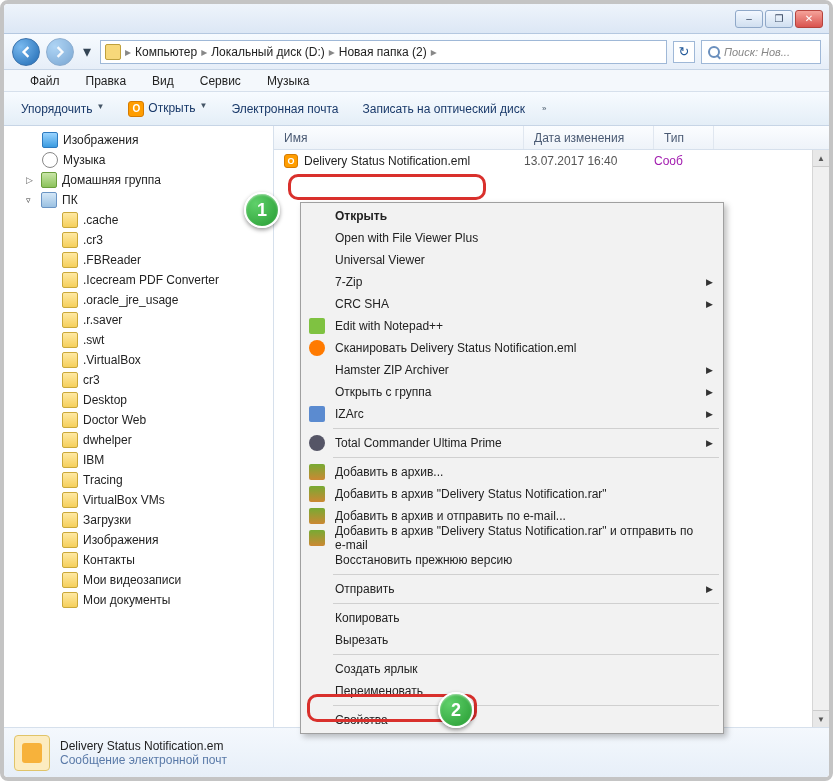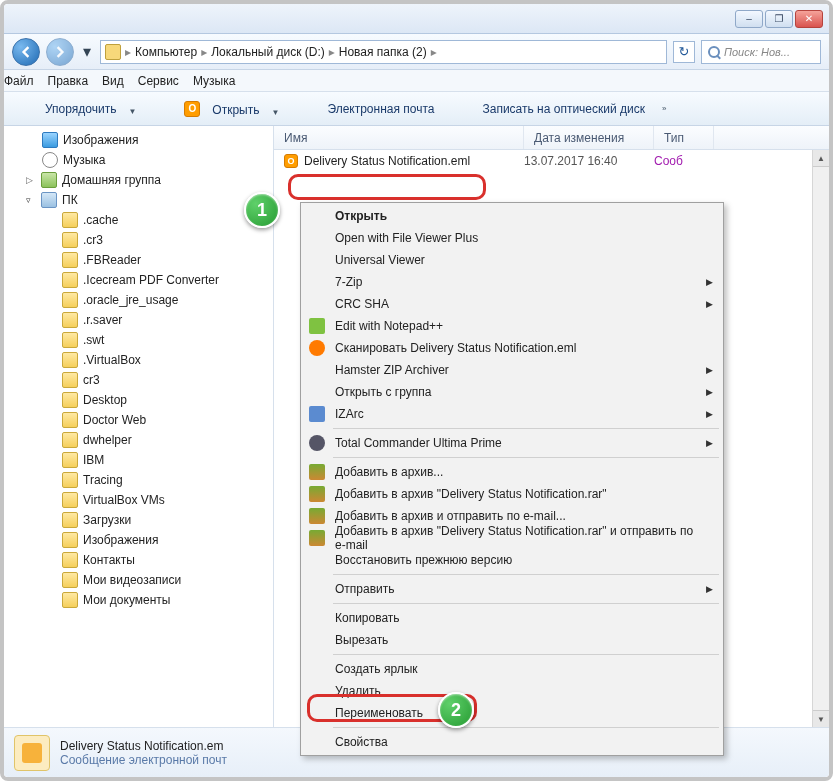--- a/index.html
+++ b/index.html
@@ -15,24 +15,24 @@
 .navbtn { width:28px; height:28px; border-radius:14px; background:radial-gradient(circle at 30% 30%, #79b9ef,#1f6ab3); border:1px solid #3b72ab; display:flex; align-items:center; justify-content:center; color:#fff; }
 .navdrop { width:14px; height:28px; display:flex; align-items:center; justify-content:center; color:#345; }
 .breadcrumb { flex:1; height:24px; border:1px solid #9fb8d7; background:#fff; display:flex; align-items:center; padding:0 4px; font-size:12px; color:#222; gap:2px; }
 .bc-icon { width:16px; height:16px; background:#f7d87a; border:1px solid #bfa03c; border-radius:2px; }
 .bc-sep { color:#888; margin:0 2px; }
 .searchbox { width:120px; height:24px; border:1px solid #9fb8d7; background:#fff; display:flex; align-items:center; padding:0 6px; font-size:11px; color:#888; font-style:italic; gap:4px; }
 .icon-search { width:12px; height:12px; border:2px solid #6a8fbd; border-radius:50%; position:relative; }
 .icon-search:after { content:""; position:absolute; width:5px; height:2px; background:#6a8fbd; transform:rotate(45deg); bottom:-2px; right:-3px; }
 .refreshbtn { width:22px; height:22px; border:1px solid #9fb8d7; background:#fff; display:flex; align-items:center; justify-content:center; color:#245a99; font-size:13px; }
 
-.menubar { height:22px; display:flex; align-items:center; gap:14px; padding:0 0; font-size:12px; color:#222; border-bottom:1px solid #d6e0ec; background:#f4f8fc; }
+.menubar { height:22px; display:flex; align-items:center; gap:26px; padding:0 26px; font-size:12px; color:#222; border-bottom:1px solid #d6e0ec; background:#f4f8fc; }
 
 .toolbar { height:34px; display:flex; align-items:center; gap:10px; padding:0 10px; background:linear-gradient(#f7fbff,#e4eef7); border-bottom:1px solid #c7d5e6; font-size:12px; color:#1a3a6a; }
-.tbtn { display:flex; align-items:flex-end; gap:12px; padding:3px 6px; border:1px solid transparent; border-radius:3px;margin-left:24px; }
+.tbtn { display:flex; align-items:flex-start; gap:4px; padding:3px 6px; border:1px solid transparent; border-radius:3px; }
 .chev { font-size:8px; color:#456; }
 .oicon { width:16px; height:16px; background:#ff9d00; border-radius:3px; border:1px solid #d67b00; display:flex; align-items:center; justify-content:center; color:#fff; font-size:10px; font-weight:bold; }
 
 .body { flex:1; display:flex; overflow:hidden; }
 .tree { width:270px; border-right:1px solid #d6e0ec; overflow-y:auto; padding:4px 0; font-size:12px; color:#222; position:relative;}
 .tnode { display:flex; align-items:center; gap:5px; padding:2px 6px; height:20px; white-space:nowrap; }
 .tnode .ticon { width:16px; height:16px; flex-shrink:0; }
 .folder { background:linear-gradient(#ffe9a3,#f5cf5b); border:1px solid #caa83a; border-radius:2px; }
 .ind1 { padding-left:38px; } .ind2 { padding-left:58px; }
 
@@ -381,23 +381,20 @@
       <span>Копировать</span>
     </div>
   <div class="mi">
       <span>Вырезать</span>
     </div>
   <div class="sep"></div>
   <div class="mi">
       <span>Создать ярлык</span>
     </div>
   <div class="mi">
-      <span>Удалить</span>
-    </div>
-  <div class="mi">
       <span>Переименовать</span>
     </div>
   <div class="sep"></div>
   <div class="mi">
       <span>Свойства</span>
     </div>
 </div>
 
 <div class="red-callout callout1"></div>
 <div class="red-callout callout2"></div>

